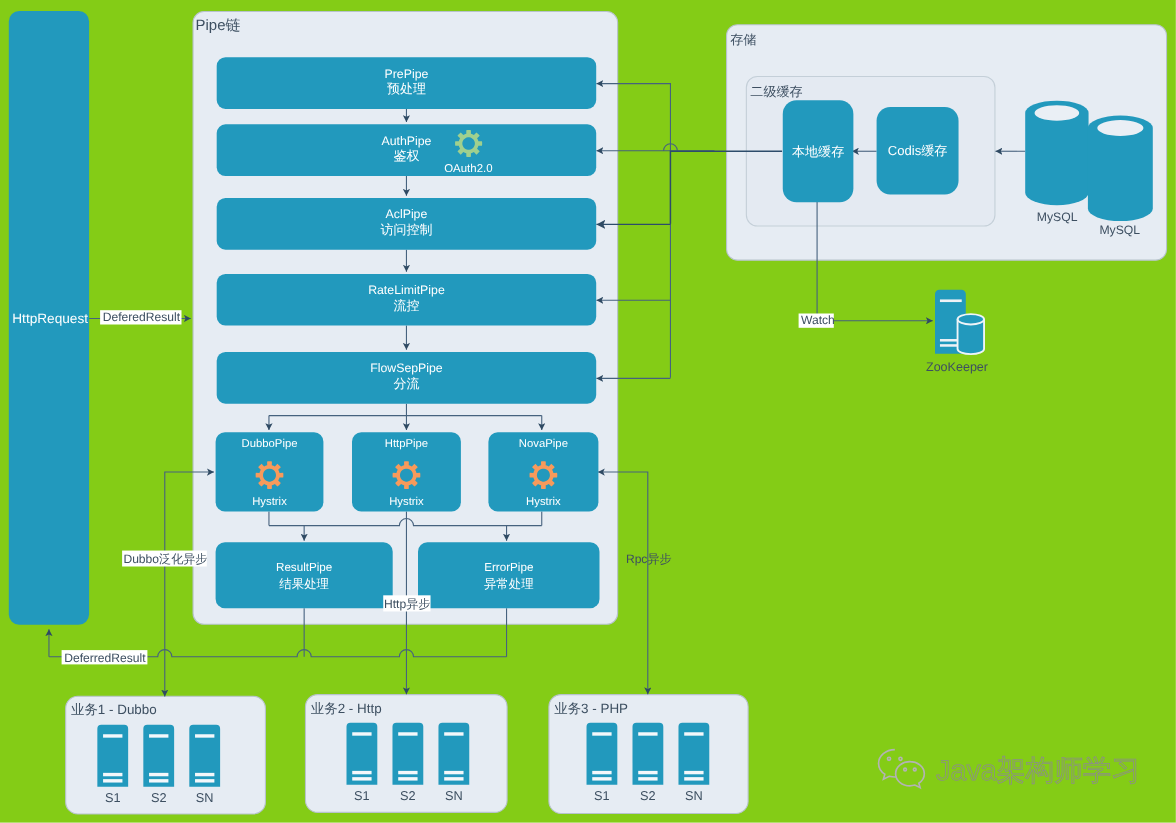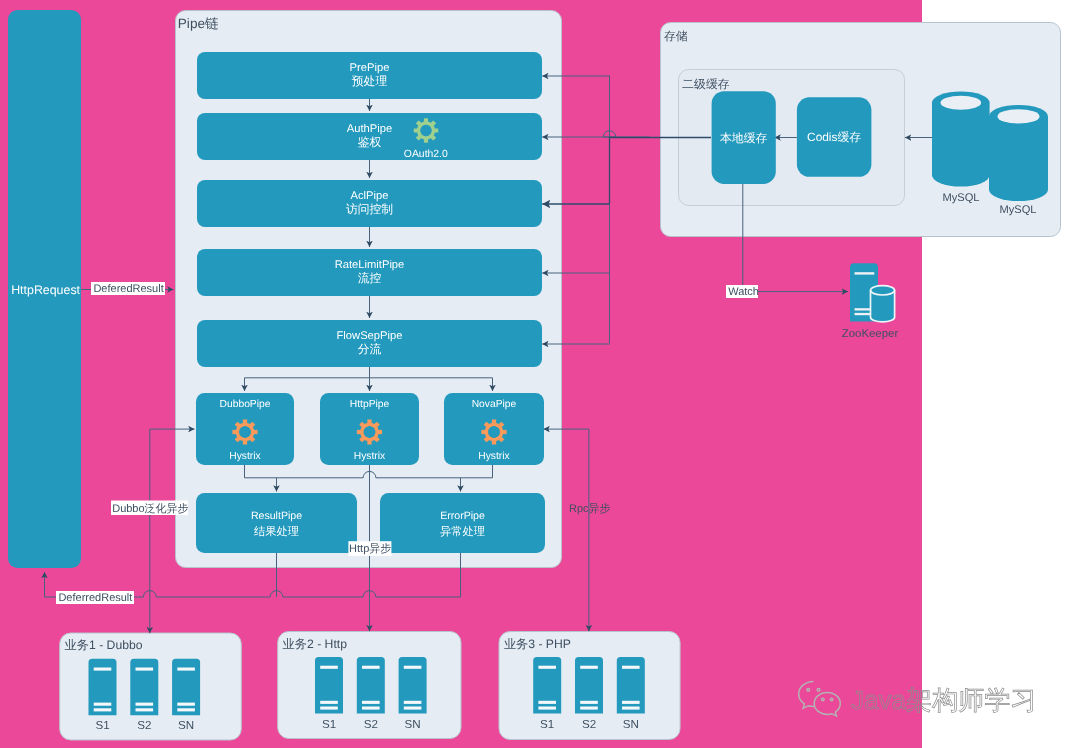--- a/index.html
+++ b/index.html
@@ -1,20 +1,20 @@
 <!DOCTYPE html>
 <html><head>
 <meta charset="utf-8">
 <title>Pipe Architecture Diagram</title>
 <style>
   html,body{margin:0;padding:0;background:#ffffff;}
   body{width:1069px;height:748px;overflow:hidden;
        font-family:"Liberation Sans",sans-serif;
        -webkit-font-smoothing:antialiased;text-rendering:geometricPrecision;}
-  #stage{position:relative;width:922px;height:748px;background:#ec4899;}
+  #stage{position:relative;width:1069px;height:748px;background:#84cc16;}
   svg#diagram{position:absolute;left:0;top:0;display:block;}
   text{font-family:"Liberation Sans",sans-serif;}
   .t-white{fill:#ffffff;}
   .cn{font-size:11.8px;}
   .t-dark{fill:#3d4f61;}
   .panel{fill:#e6ecf3;stroke:#b7c3cc;stroke-width:1;}
   .panel2{fill:#e4eaf2;stroke:#c4cfd8;stroke-width:1;}
   .teal{fill:#2299bd;}
   .ln{stroke:#46627e;stroke-width:1;fill:none;}
   .ln-dark{stroke:#2d4c6b;stroke-width:1.3;fill:none;}

